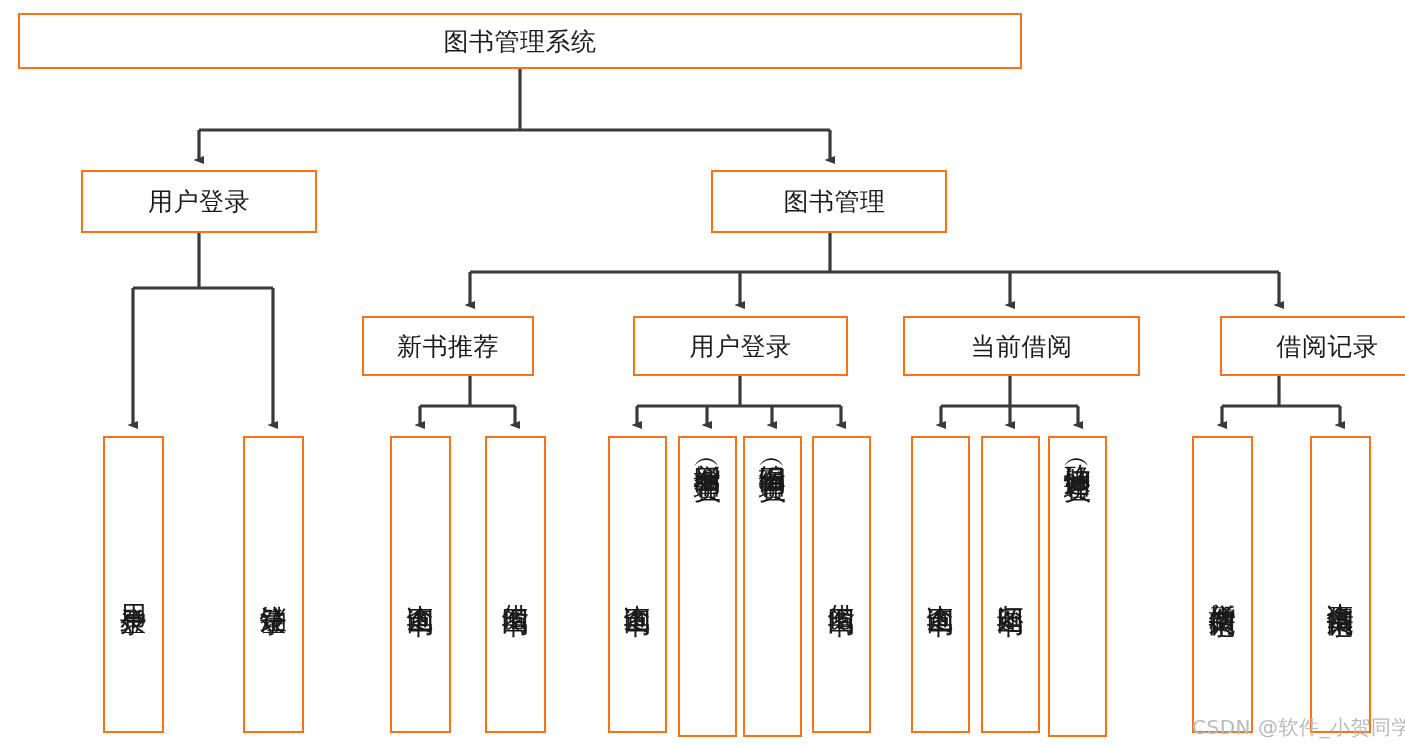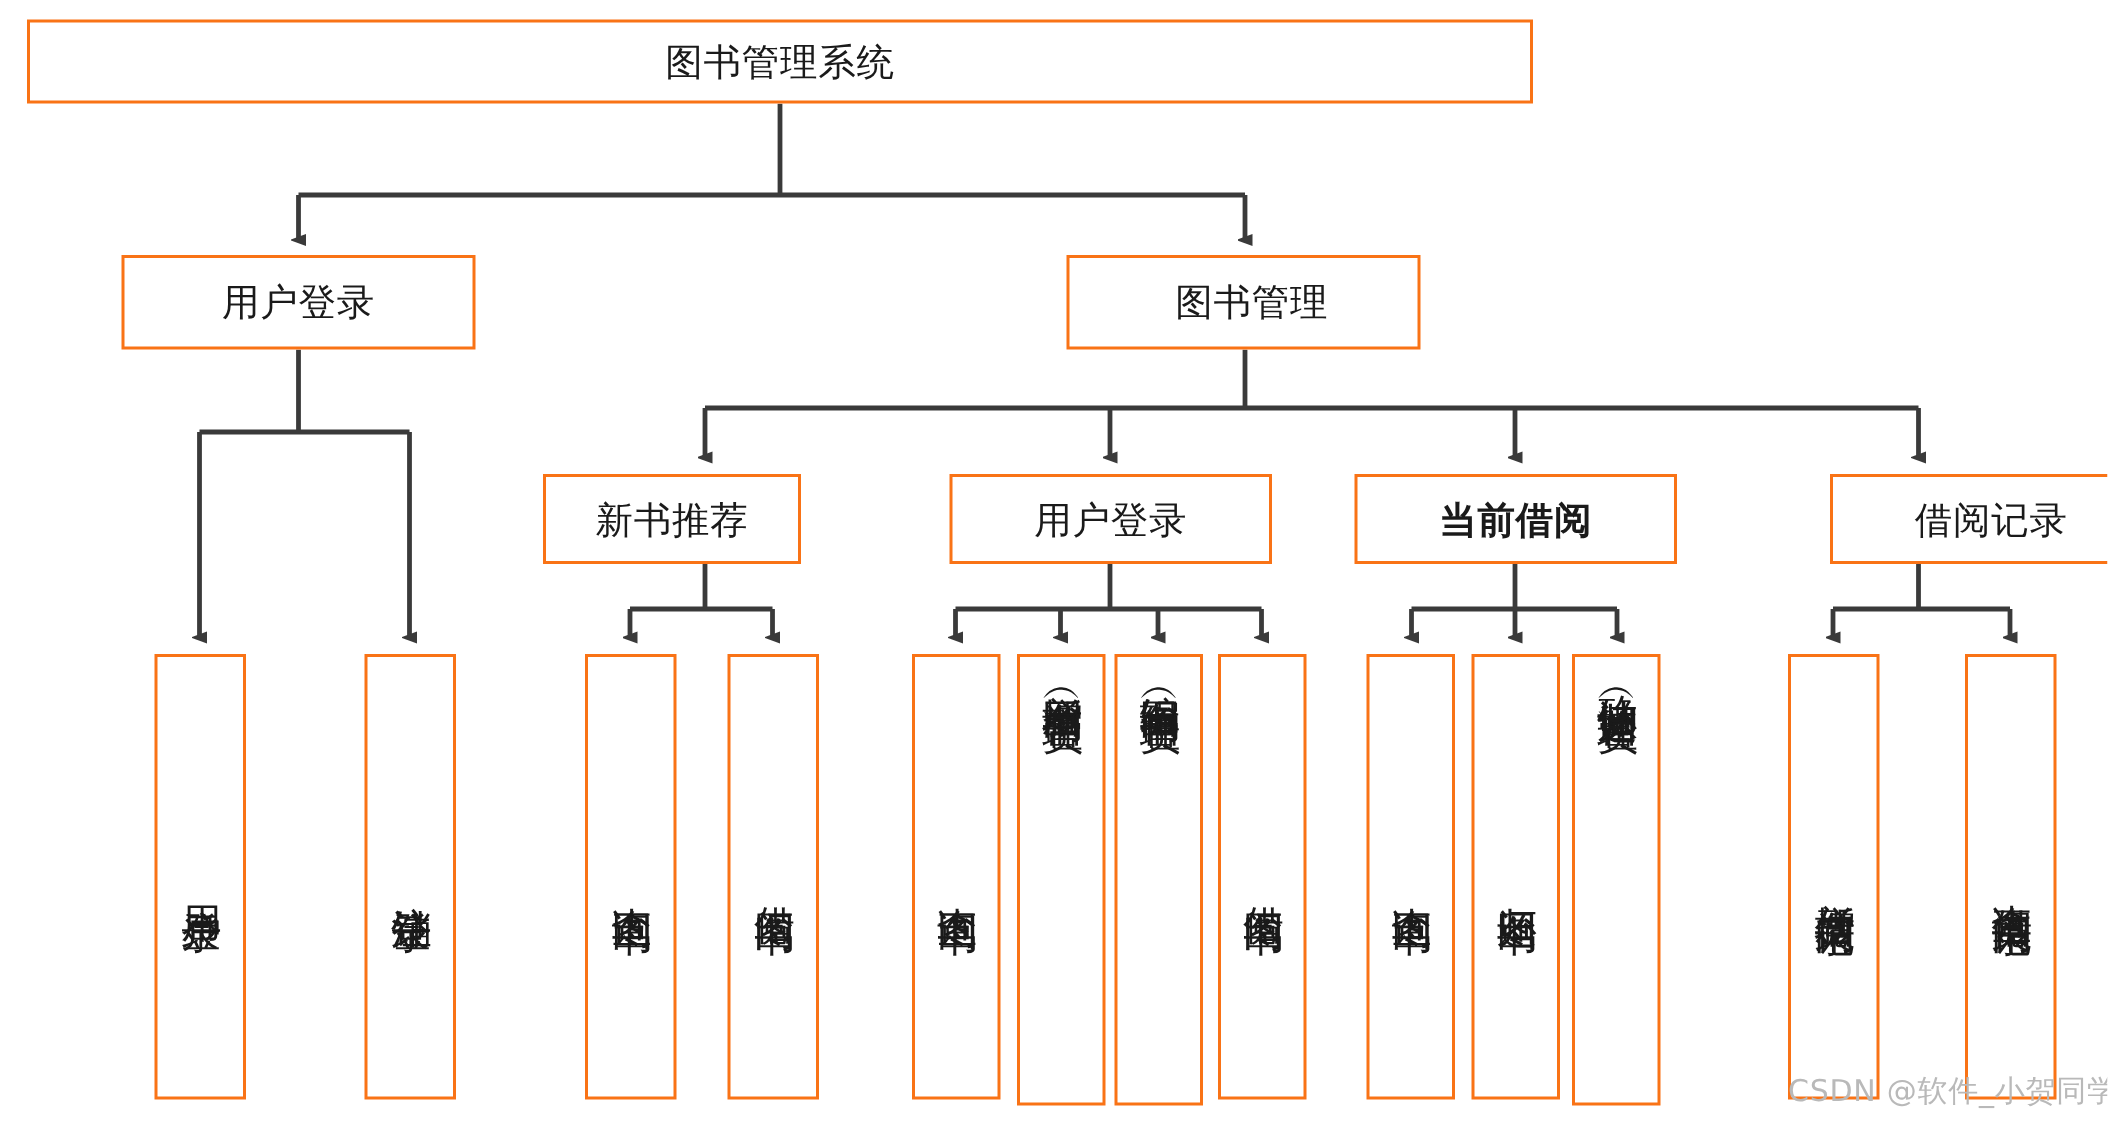--- a/index.html
+++ b/index.html
@@ -142,21 +142,21 @@
   </div>
 
   <div class="node horiz" style="left:362px; top:316px; width:172px; height:60px;">
     <span class="lbl">新书推荐</span>
   </div>
 
   <div class="node horiz" style="left:633px; top:316px; width:215px; height:60px;">
     <span class="lbl">用户登录</span>
   </div>
 
-  <div class="node horiz" style="left:903px; top:316px; width:215px; height:60px;font-weight:bold;">
+  <div class="node horiz" style="left:903px; top:316px; width:237px; height:60px;">
     <span class="lbl">当前借阅</span>
   </div>
 
   <div class="node horiz" style="left:1172px; top:316px; width:215px; height:60px;margin-left:48px;">
     <span class="lbl">借阅记录</span>
   </div>
 
   <div class="node vert" style="left:103px; top:436px; width:61px; height:297px;">
     <span class="lbl">用户登录</span>
   </div>

